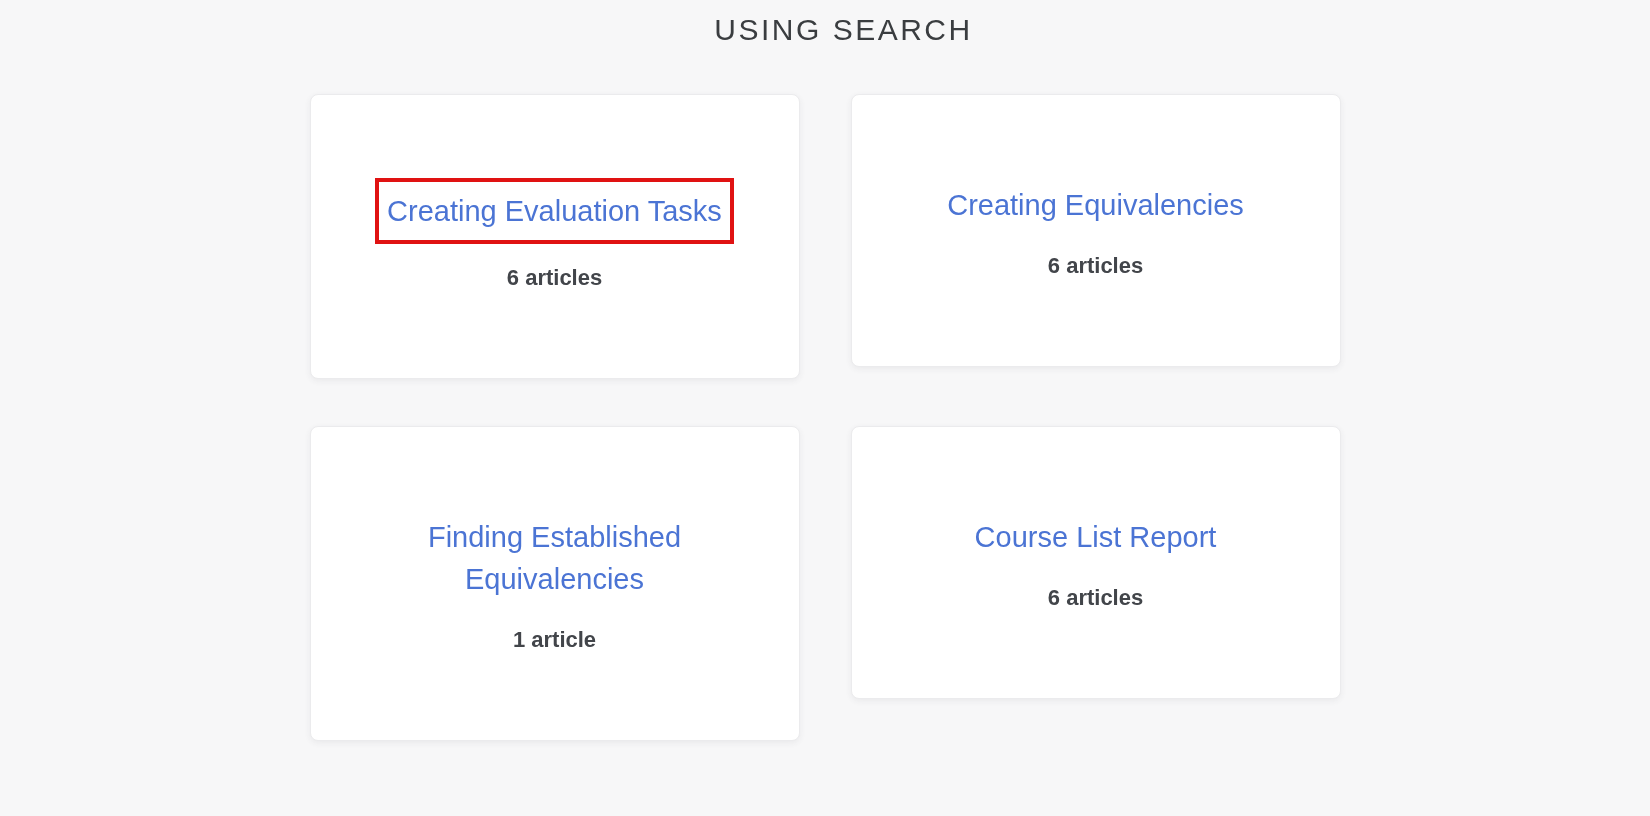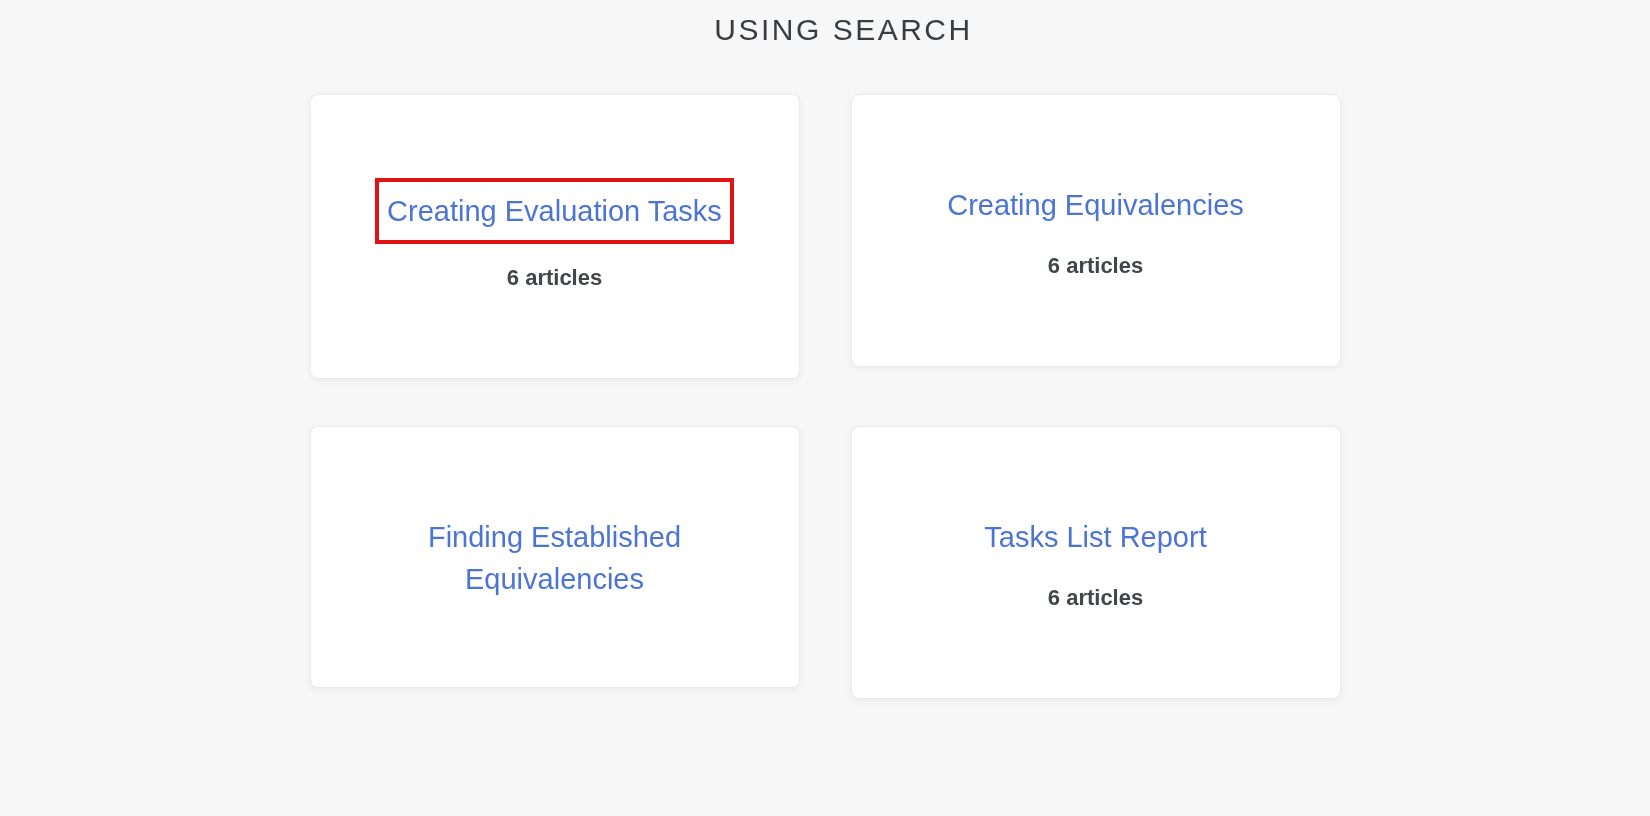--- a/index.html
+++ b/index.html
@@ -97,22 +97,23 @@
       <a class="card-title">Creating Equivalencies</a>
       <div class="article-count">6 articles</div>
     </div>
 
   </div>
 
   <div class="card-row second">
 
     <div class="card">
       <a class="card-title">Finding Established Equivalencies</a>
+      <div class="article-count">1 article</div>
     </div>
 
     <div class="card">
-      <a class="card-title">Tasks List Report</a>
+      <a class="card-title">Course List Report</a>
       <div class="article-count">6 articles</div>
     </div>
 
   </div>
 
 </div>
 
 </body></html>

